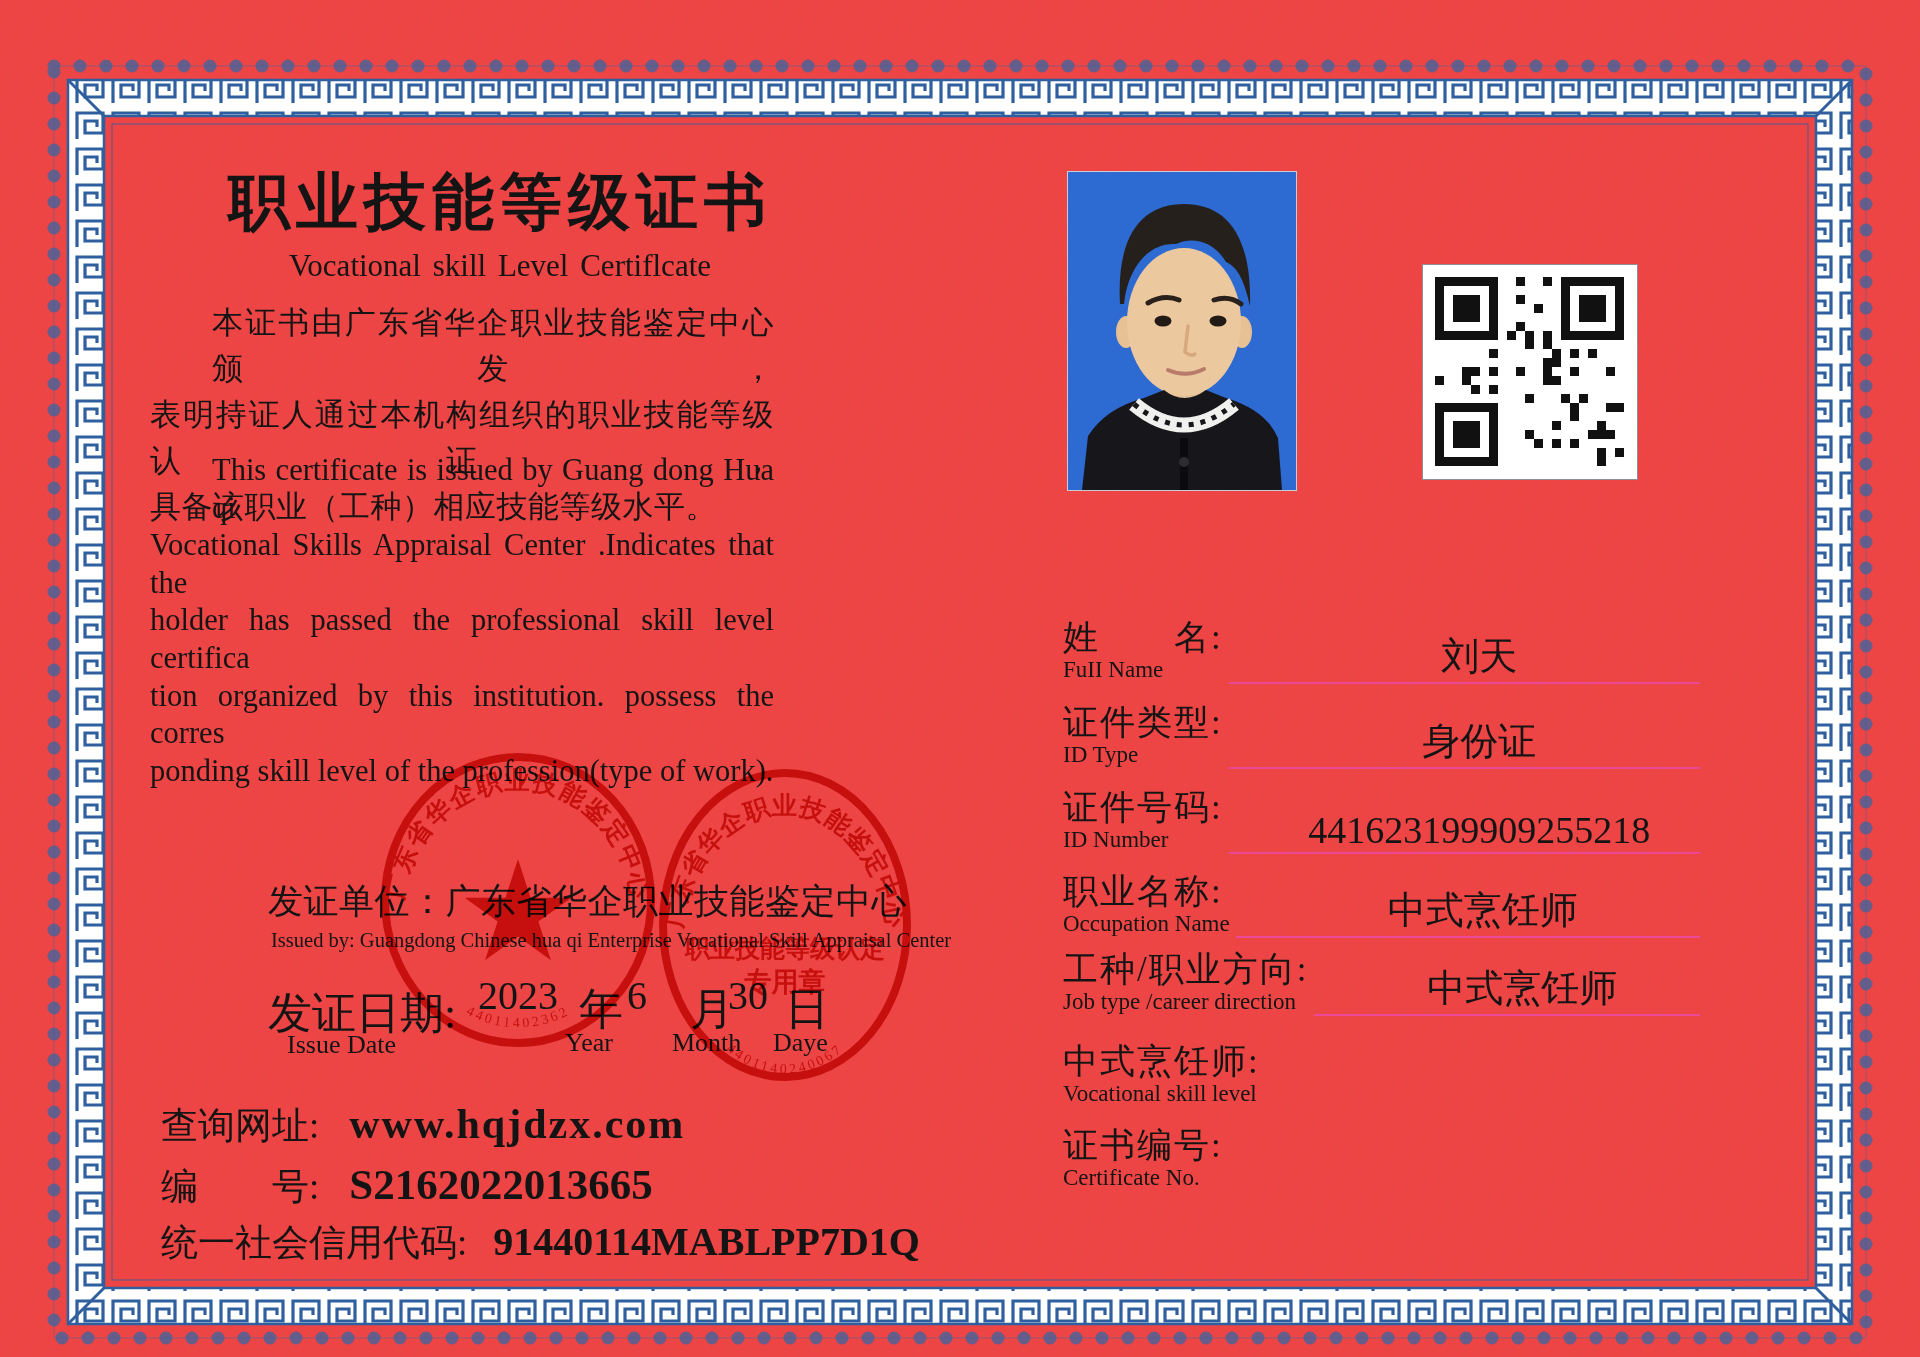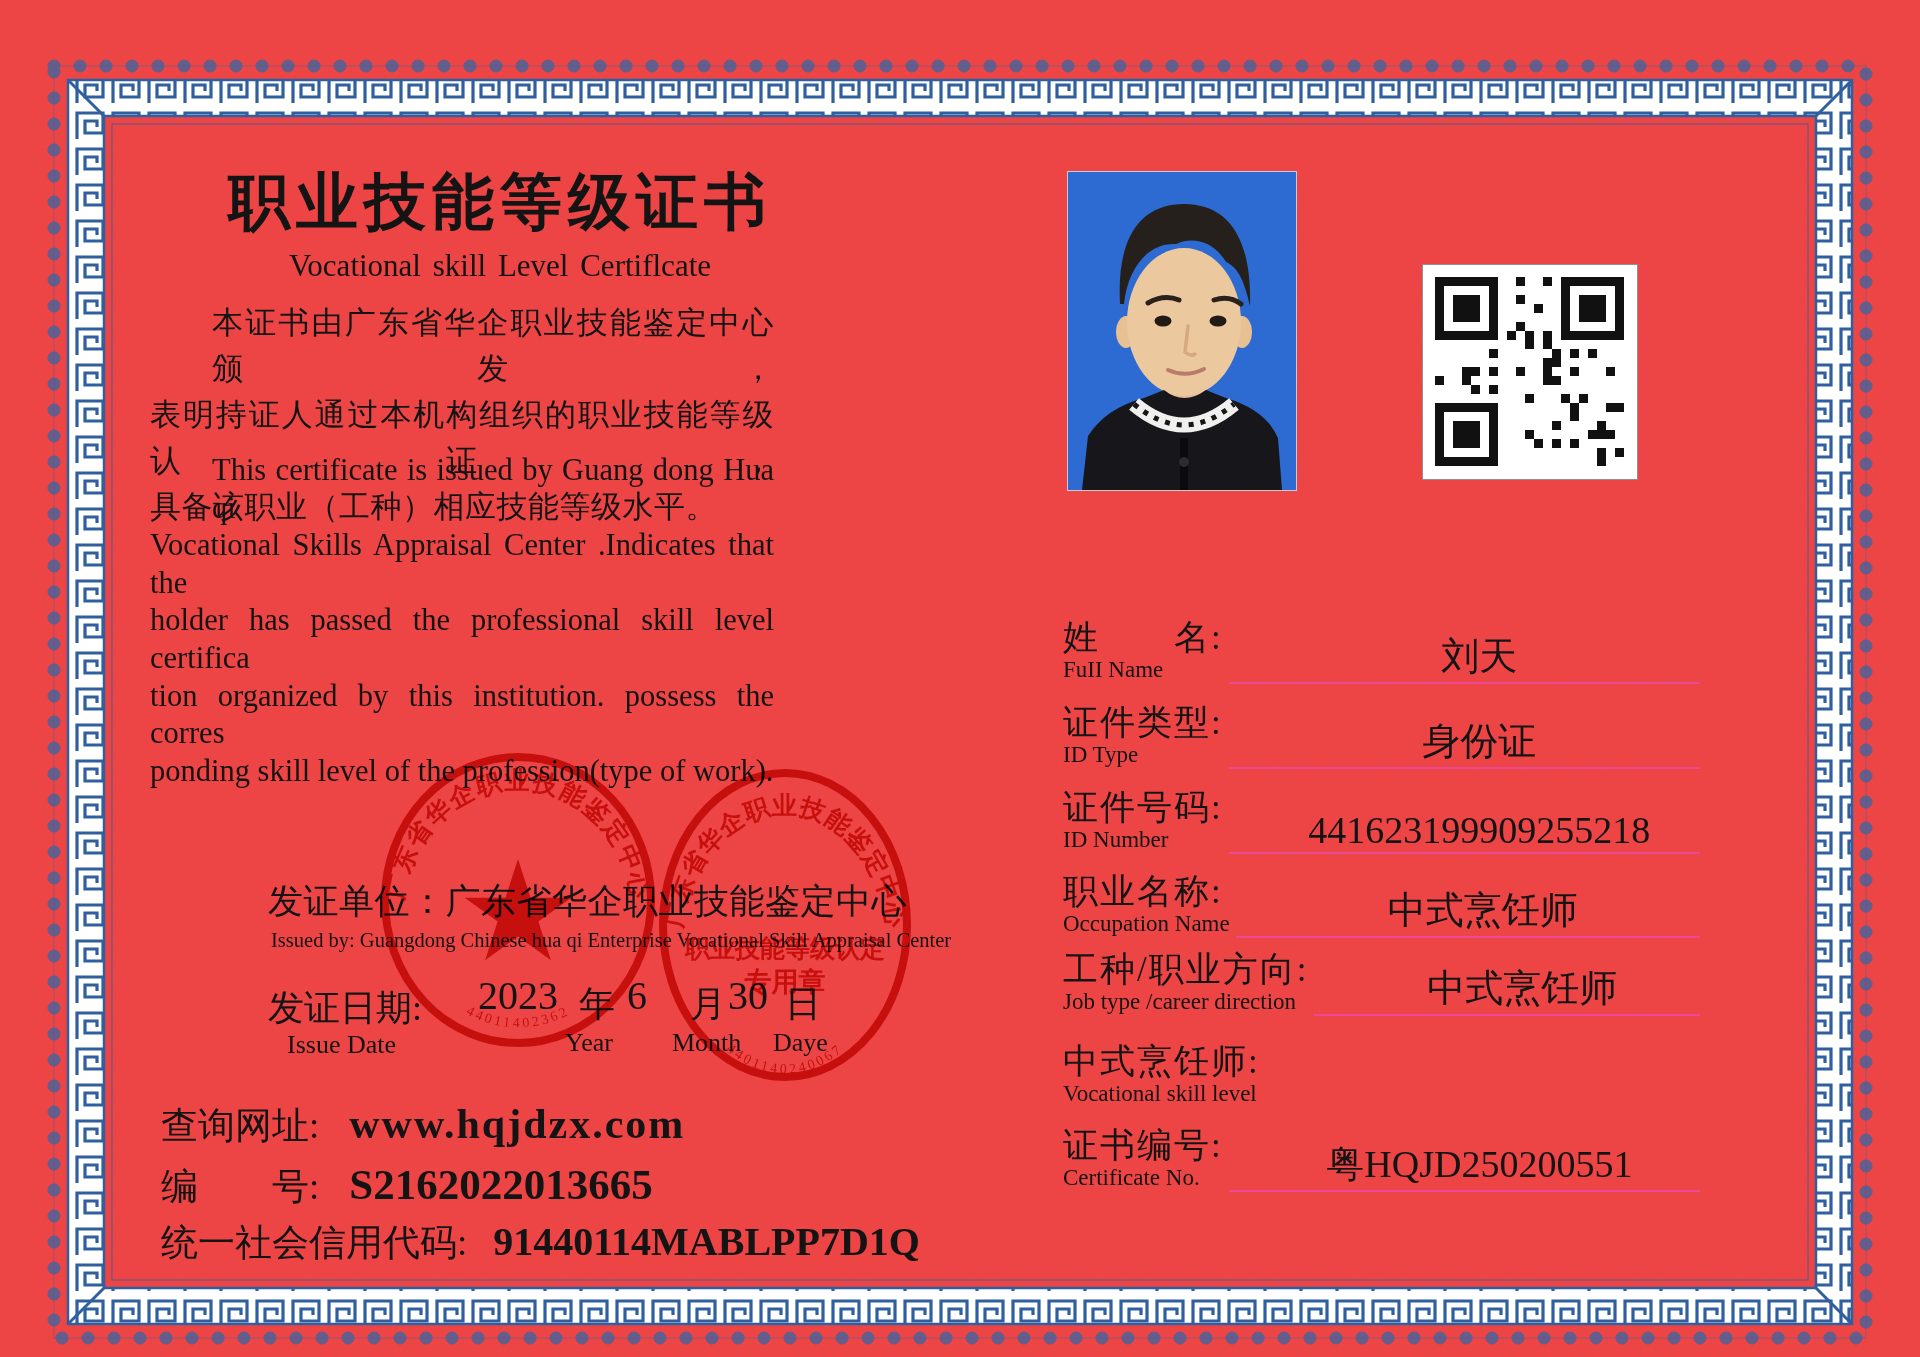--- a/index.html
+++ b/index.html
@@ -13,21 +13,21 @@
   
   .title-cn{left:170px;top:160px;width:660px;text-align:center;font-size:62px;
             font-weight:600;letter-spacing:6px;}
   .title-en{left:170px;top:248px;width:660px;text-align:center;font-size:31px;word-spacing:4px;}
   .para-cn{left:150px;top:300px;width:624px;font-size:31px;line-height:46px;letter-spacing:.5px;}
   .para-en{left:150px;top:452px;width:624px;font-size:30.5px;line-height:37.6px;}
   .jline{text-align:justify;text-align-last:justify;}
   .ind{padding-left:62px;}
   .issuer-cn{left:268px;top:878px;font-size:35px;letter-spacing:.5px;}
   .issuer-en{left:271px;top:929px;font-size:20.5px;}
-  .dt{font-size:36px;}
+  .dt{font-size:44px;}
   .dnum{font-size:40px;}
   .dlab{font-size:26px;}
   .foot-row{left:161px;display:flex;align-items:baseline;}
   .foot-lab{font-size:37px;}
   .foot-val{font-weight:700;}
   
   .photo-box{left:1068px;top:172px;width:228px;height:318px;box-shadow:0 0 0 1px #c9ccd4;}
   .qr-box{left:1422px;top:264px;width:190px;height:190px;background:#fff;
           border:1px solid #8d9097;padding:12px;}
   .field{position:absolute;left:1063px;width:637px;display:flex;align-items:flex-end;}
@@ -309,21 +309,20 @@
       <span class="le">Job type /career direction</span></span>
     <span class="vwrap"><span class="val">中式烹饪师</span></span>
   </div>
   <div class="field" style="top:1042px">
     <span class="lbl"><span class="lc">中式烹饪师:</span><br>
       <span class="le">Vocational skill level</span></span>
   </div>
   <div class="field" style="top:1126px">
     <span class="lbl"><span class="lc">证书编号:</span><br>
       <span class="le">Certificate No.</span></span>
-    <span class="vwrap"><span class="val">粤HQJD250200551</span></span>
   </div>
 
   <svg class="abs seals" width="580" height="380" viewBox="0 0 580 380">
 
     <g transform="translate(163,165)">
       <ellipse rx="133" ry="143" fill="none" stroke="#d22b1f" stroke-width="8"></ellipse>
       <path id="arcL" d="M -104 66 A 115 124 0 1 1 104 66" fill="none"></path>
       <path id="numL" d="M -72 100 A 115 124 0 0 0 72 100" fill="none"></path>
       <text font-size="25" font-weight="700" fill="#d22b1f" letter-spacing="2">
         <textPath href="#arcL" startOffset="50%" text-anchor="middle">广东省华企职业技能鉴定中心</textPath>

